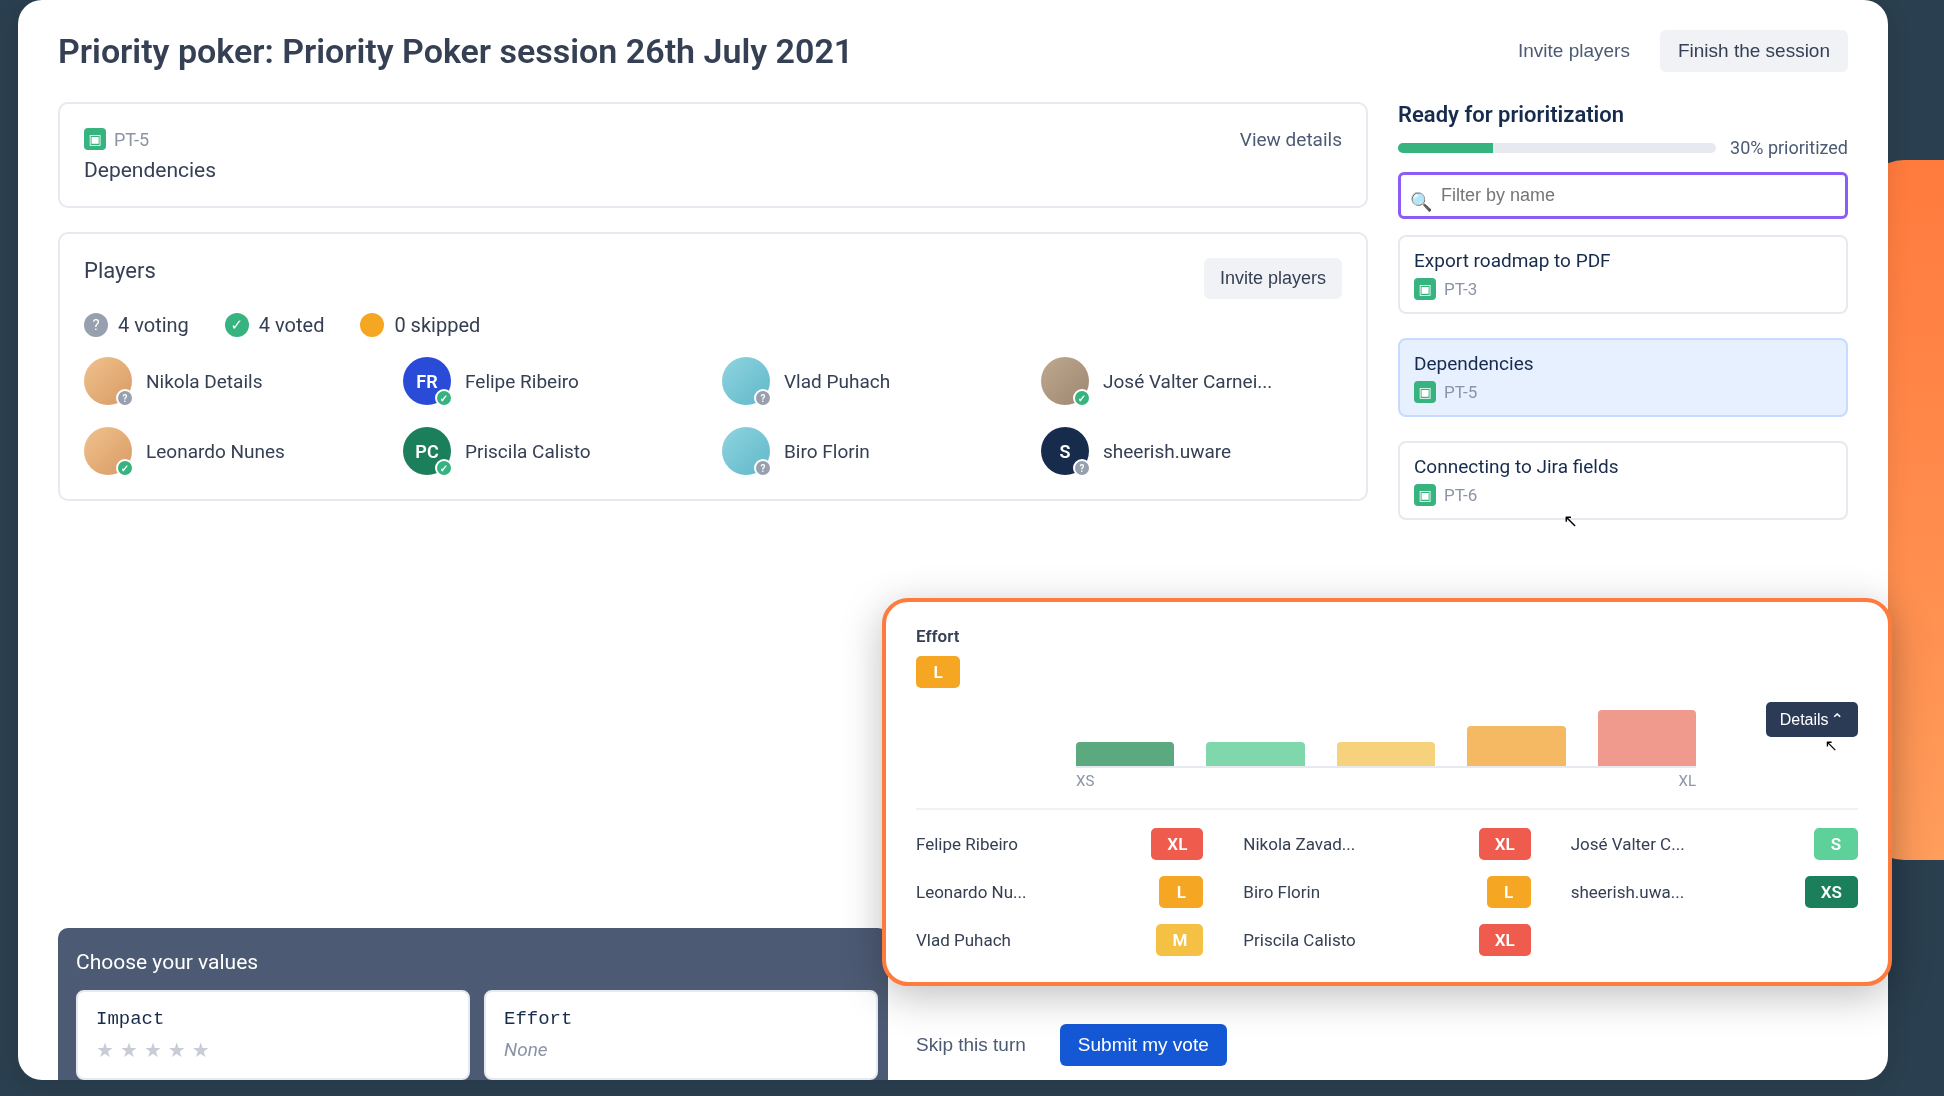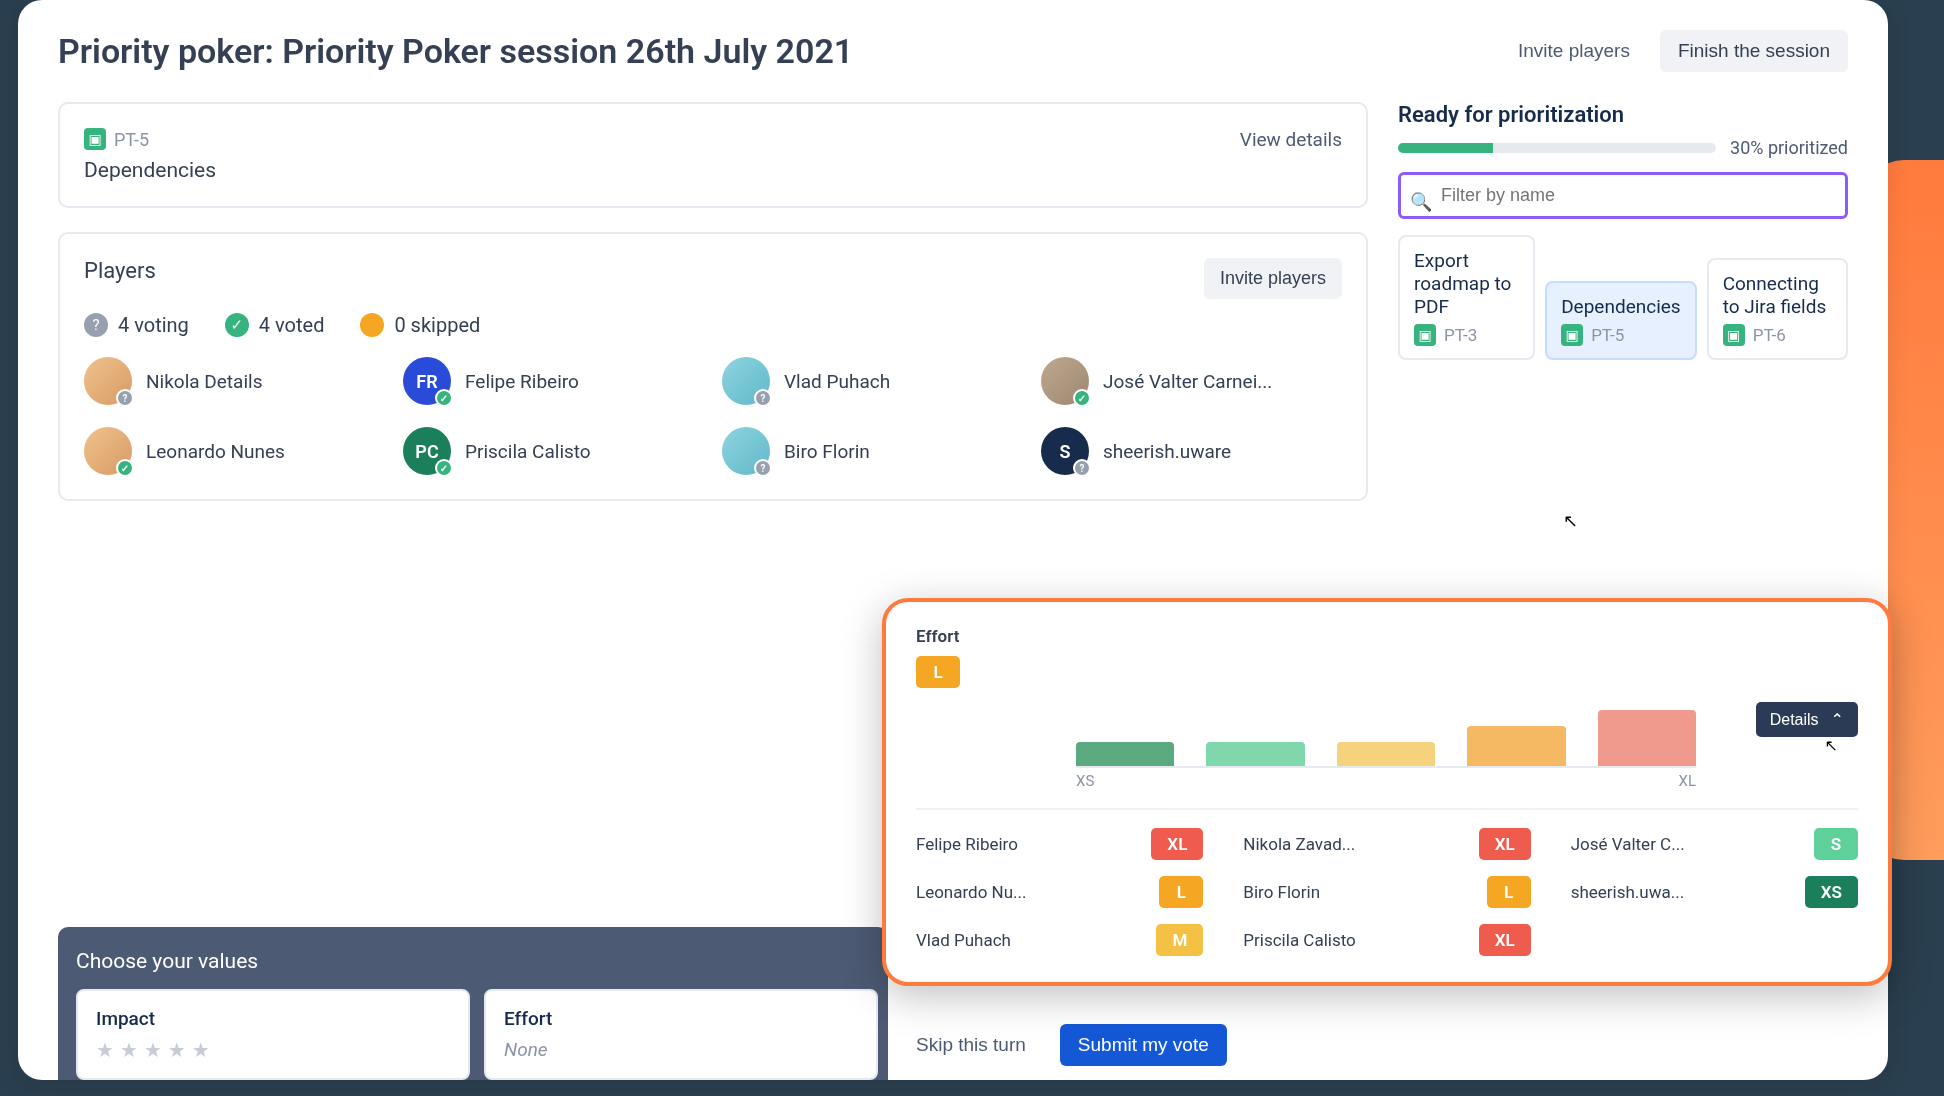--- a/index.html
+++ b/index.html
@@ -45,31 +45,31 @@
 .badge-c { background: #36b37e; }
 .player-name { font-size: 19px; color: #354054; white-space: nowrap; overflow: hidden; text-overflow: ellipsis; max-width: 200px; }
 .ready-title { font-size: 22px; font-weight: 600; color: #172b4d; margin-bottom: 10px; }
 .progress-row { display: flex; align-items: center; gap: 14px; margin-bottom: 14px; }
 .progress-bar { flex: 1; height: 10px; background: #e6e9ef; border-radius: 5px; overflow: hidden; }
 .progress-fill { height: 100%; background: #36b37e; }
 .progress-label { font-size: 18px; color: #4c5a73; }
 .filter-input { width: 100%; border: 3px solid #8b5cf6; border-radius: 6px; padding: 10px 12px 10px 40px; font-size: 18px; color: #354054; margin-bottom: 16px; }
 .filter-wrap { position: relative; }
 .filter-wrap .search-ico { position: absolute; left: 12px; top: 50%; transform: translateY(-60%); color: #8a94a6; font-size: 18px; pointer-events: none; }
-.prio-list { display: flex; flex-direction: row; gap: 10px; align-items: flex-end; }
+.prio-list { display: flex; flex-direction: column; gap: 24px; }
 .prio-item { border: 2px solid #e6e9ef; border-radius: 8px; padding: 12px 14px; cursor: pointer; background: #fff; }
 .prio-item.selected { background: #e7f0ff; border-color: #c6dbff; }
 .prio-item-title { font-size: 19px; color: #172b4d; margin-bottom: 6px; }
 .prio-key-row { display: flex; align-items: center; gap: 8px; color: #8a94a6; font-size: 17px; }
 .cursor-ico { position: absolute; right: 310px; top: 510px; font-size: 18px; color: #000; pointer-events: none; }
 .choose-panel { position: absolute; left: 40px; bottom: 0; width: 830px; background: #4c5a73; border-top-left-radius: 10px; border-top-right-radius: 10px; padding: 22px 10px 0 18px; }
 .choose-title { color: #fff; font-size: 21px; margin-bottom: 16px; }
 .value-cards { display: flex; gap: 14px; }
 .value-card { background: #fff; border-radius: 8px; padding: 16px 18px; flex: 1; min-height: 86px; border: 2px solid #e6e9ef; }
-.value-card-title { font-size: 19px; color: #172b4d; font-weight: 500; margin-bottom: 8px; }
+.value-card-title { font-size: 19px; color: #172b4d; font-weight: 500; margin-bottom: 8px; font-family: Liberation Mono, monospace; }
 .stars { display: flex; gap: 6px; color: #c7ccd6; font-size: 20px; }
 .value-none { font-style: italic; color: #8a94a6; font-size: 19px; }
 .voting-actions { position: absolute; left: 880px; bottom: 14px; display: flex; gap: 16px; align-items: center; }
 
 
 .effort-popup { position: absolute; left: 882px; top: 598px; width: 1010px; background: #fff; border: 4px solid #ff7a3d; border-radius: 26px; padding: 24px 30px 26px 30px; box-shadow: 0 10px 40px rgba(0,0,0,0.25); }
 .effort-head { display: flex; align-items: center; gap: 20px; }
 .effort-title { font-size: 17px; color: #354054; font-weight: 600; }
 .size-badge { padding: 6px 16px; border-radius: 5px; color: #fff; font-weight: 600; font-size: 17px; min-width: 44px; text-align: center; display: inline-block; }
 .sz-xs { background: #1a7f5a; }
@@ -78,21 +78,21 @@
 .sz-l  { background: #f5a623; }
 .sz-xl { background: #ef5b4c; }
 .chart-wrap { display: flex; align-items: flex-end; gap: 32px; margin: 14px 0 0 0; border-bottom: 2px solid #e6e9ef; padding: 8px 0 0 0; position: relative; height: 66px; margin-left: 160px; width: 620px; }
 .bar { flex: 1; border-radius: 4px 4px 0 0; }
 .b-xs { background: #5ba97f; }
 .b-s  { background: #7fd7ab; }
 .b-m  { background: #f5d27b; }
 .b-l  { background: #f5b863; }
 .b-xl { background: #f09a8d; }
 .chart-labels { display: flex; justify-content: space-between; margin: 4px 0 18px 0; margin-left: 160px; width: 620px; color: #8a94a6; font-size: 15px; }
-.details-btn { position: absolute; right: 30px; top: 100px; background: #2b3a55; color: #fff; padding: 8px 14px; border-radius: 5px; font-size: 16px; display: flex; align-items: center; gap: 12px; cursor: pointer; border: none; }
+.details-btn { position: absolute; right: 30px; top: 100px; background: #2b3a55; color: #fff; padding: 8px 14px; border-radius: 5px; font-size: 16px; display: flex; align-items: center; gap: 2px; cursor: pointer; border: none; }
 .cursor-ico2 { position: absolute; right: 50px; top: 134px; font-size: 16px; color: #000; pointer-events: none; }
 .votes-grid { display: grid; grid-template-columns: repeat(3, 1fr); gap: 16px 40px; border-top: 2px solid #eef1f6; padding-top: 18px; margin-top: 6px; }
 .vote { display: flex; align-items: center; justify-content: space-between; gap: 12px; }
 .vote-name { font-size: 17px; color: #354054; white-space: nowrap; overflow: hidden; text-overflow: ellipsis; max-width: 170px; }
 </style>
 </head>
 <body>
 
 <div class="orange-blob"></div>
 

